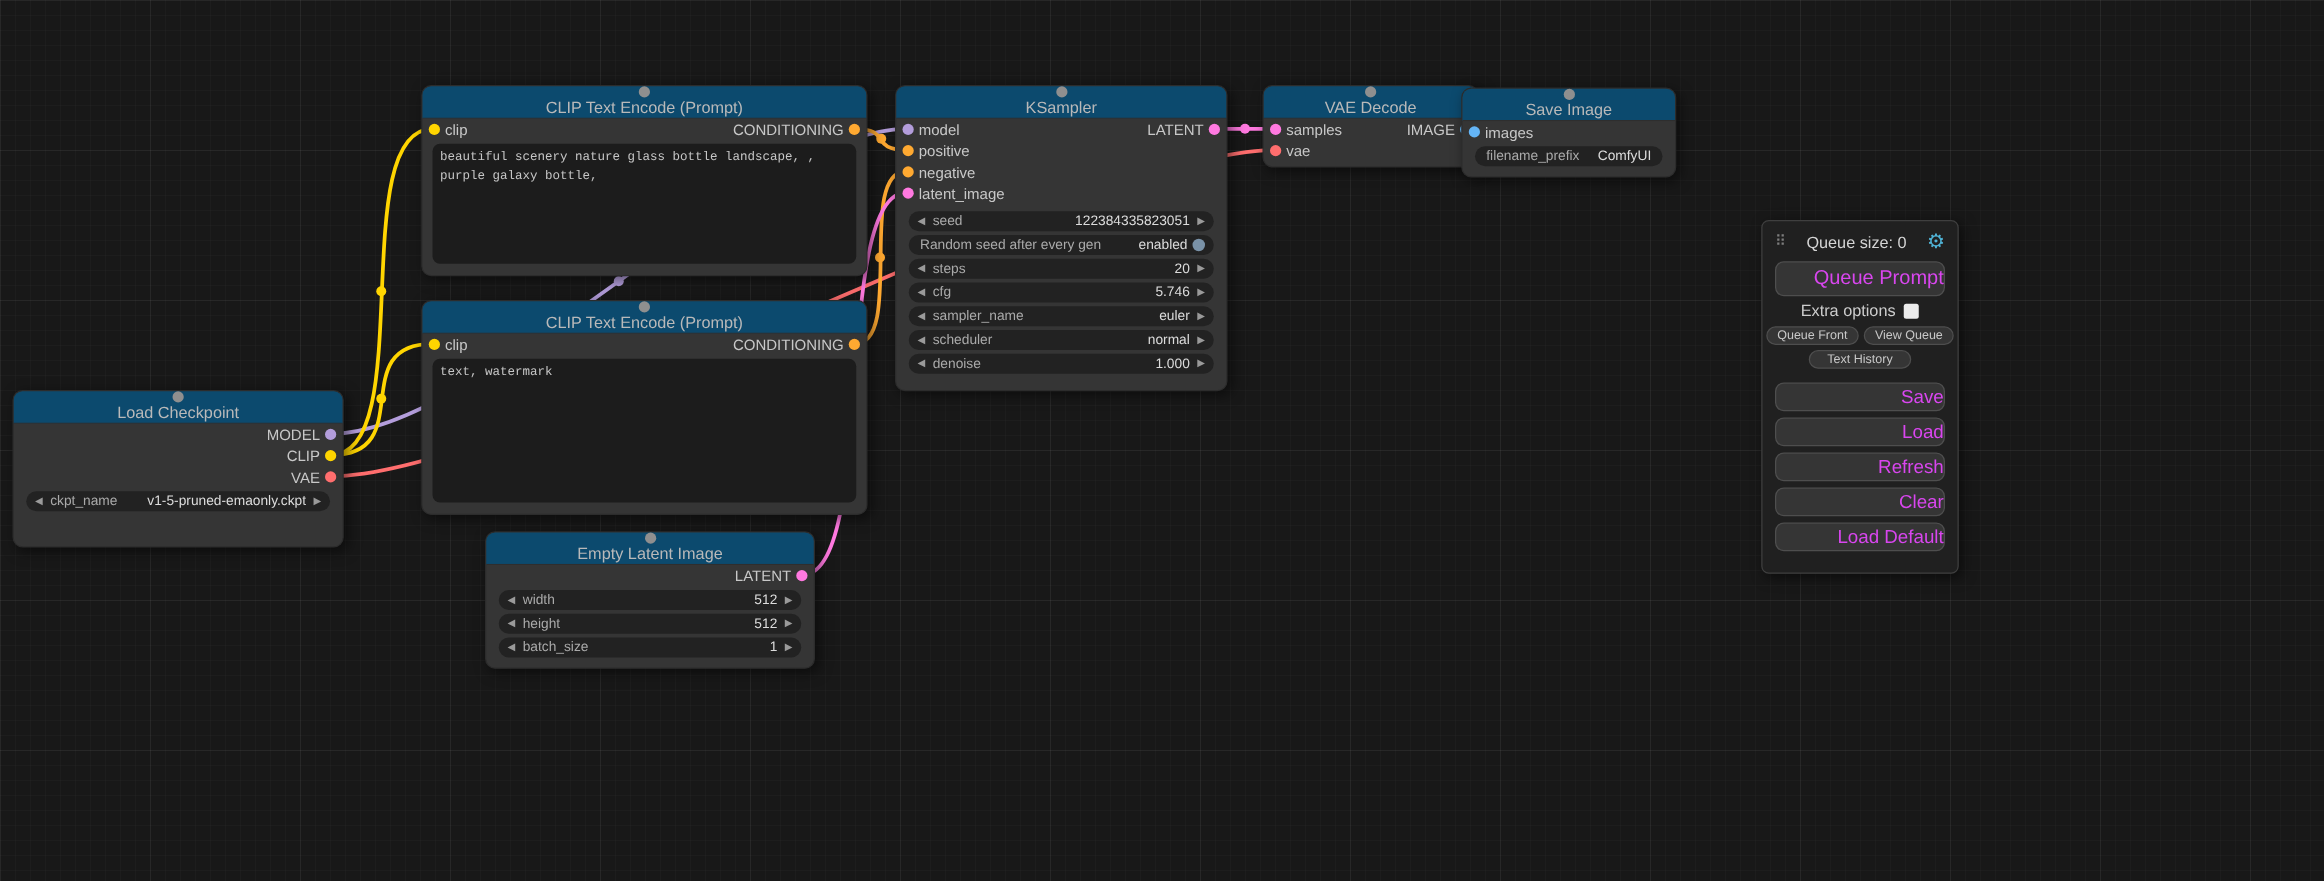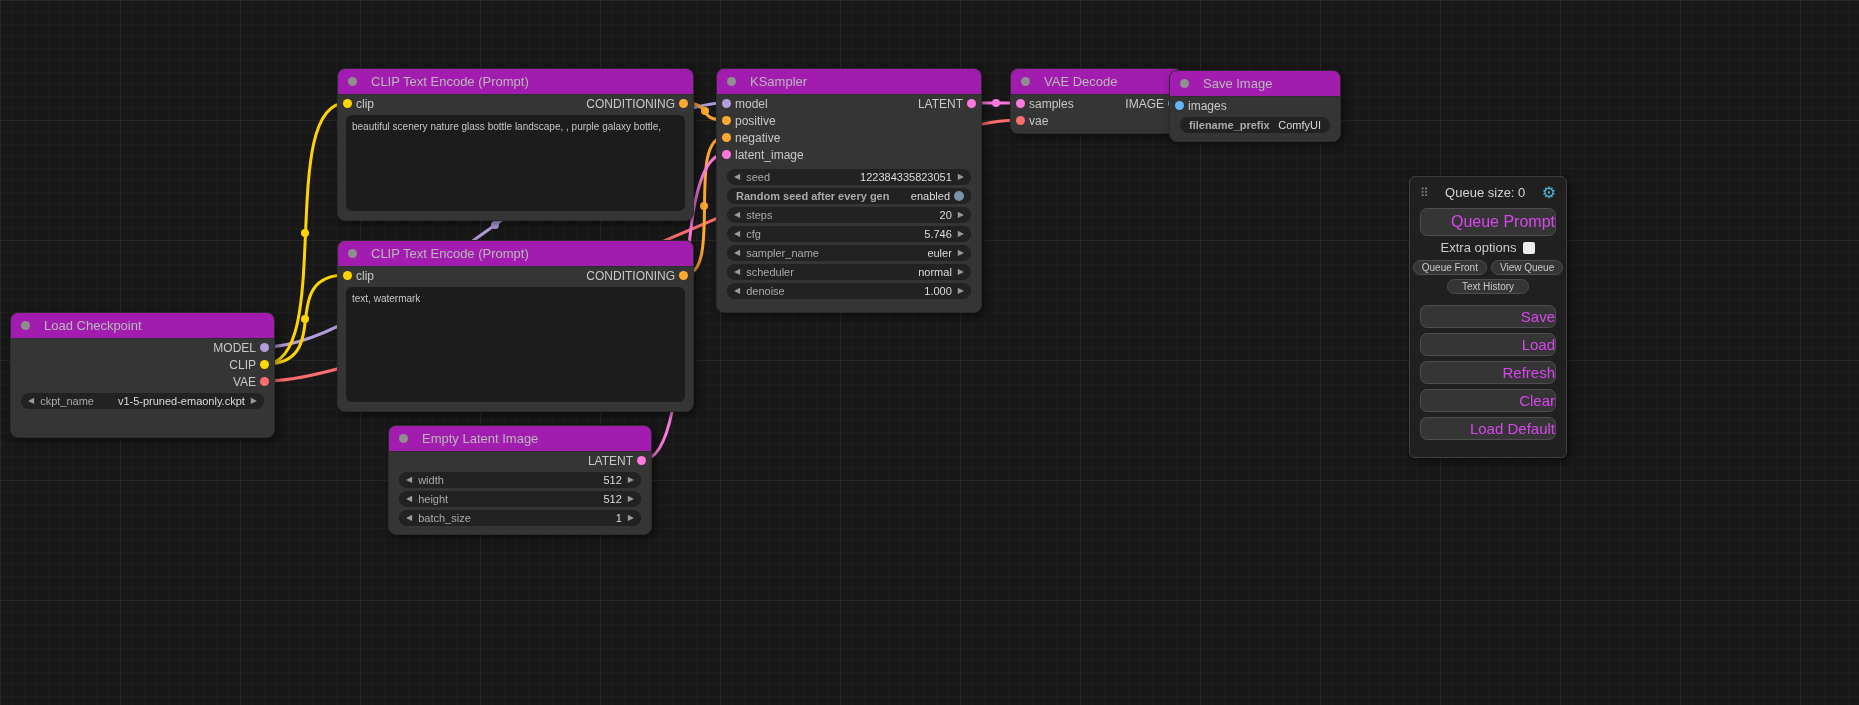--- a/index.html
+++ b/index.html
@@ -26,28 +26,29 @@
     background: #353535;
     border: 1px solid #2c2c2c;
     border-radius: 8px;
     box-shadow: 3px 3px 10px rgba(0,0,0,0.5);
     color: #c8c8c8;
   }
   .node-title {
     height: 26px;
     display: flex;
     align-items: center;
-    gap: 14px;
+    gap: 0;
     padding: 0 10px;
-    background: #a21caf;
+    background: #0c4a6e;
     border-bottom: 1px solid #2e2e2e;
     border-radius: 7px 7px 0 0;
     color: #b9b9b9;
     font-size: 13px;
     white-space: nowrap;
+    flex-direction: column;
   }
   .collapse-dot {
     width: 9px; height: 9px; flex: none;
     border-radius: 50%;
     background: #8f8f8f;
   }
   .io-row {
     position: relative;
     height: 17px;
     display: flex;
@@ -77,31 +78,31 @@
     display: flex;
     align-items: center;
     padding: 0 7px;
     font-size: 11px;
     color: #aaaaaa;
     white-space: nowrap;
   }
   .widget .arrow { font-size: 8px; color: #9a9a9a; line-height: 1; }
   .widget .wlabel { margin-left: 6px; }
   .widget .wvalue { margin-left: auto; margin-right: 6px; color: #dcdcdc; }
-  .widget.no-arrows .wlabel { margin-left: 2px; font-weight: bold; }
+  .widget.no-arrows .wlabel { margin-left: 2px; }
   .widget.no-arrows .wvalue { margin-right: 2px; }
   .toggle-dot { width: 10px; height: 10px; border-radius: 50%; margin-left: 2px; flex: none; }
 
   .prompt {
     position: absolute;
     left: 8px; right: 8px; top: 46px; bottom: 9px;
     background: #1c1c1c;
     border-radius: 6px;
     padding: 5px 6px;
-    font-family: Liberation Sans, sans-serif;
+    font-family: Liberation Mono, monospace;
     font-size: 10px;
     line-height: 1.45;
     color: #c6c6c6;
     white-space: pre-wrap;
     overflow: hidden;
   }
 
   
   .menu {
     position: absolute;

